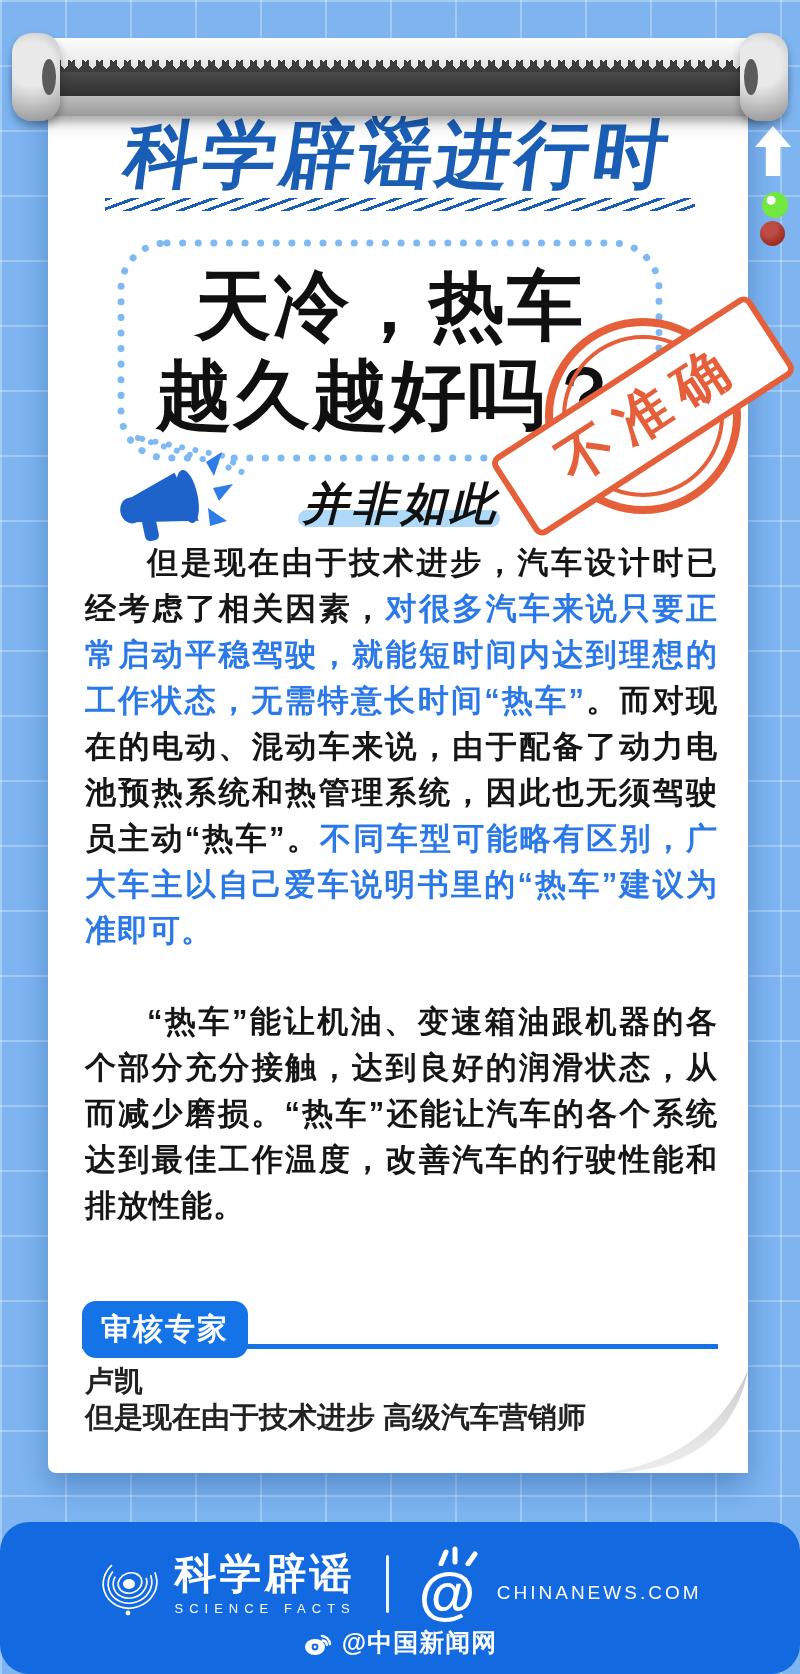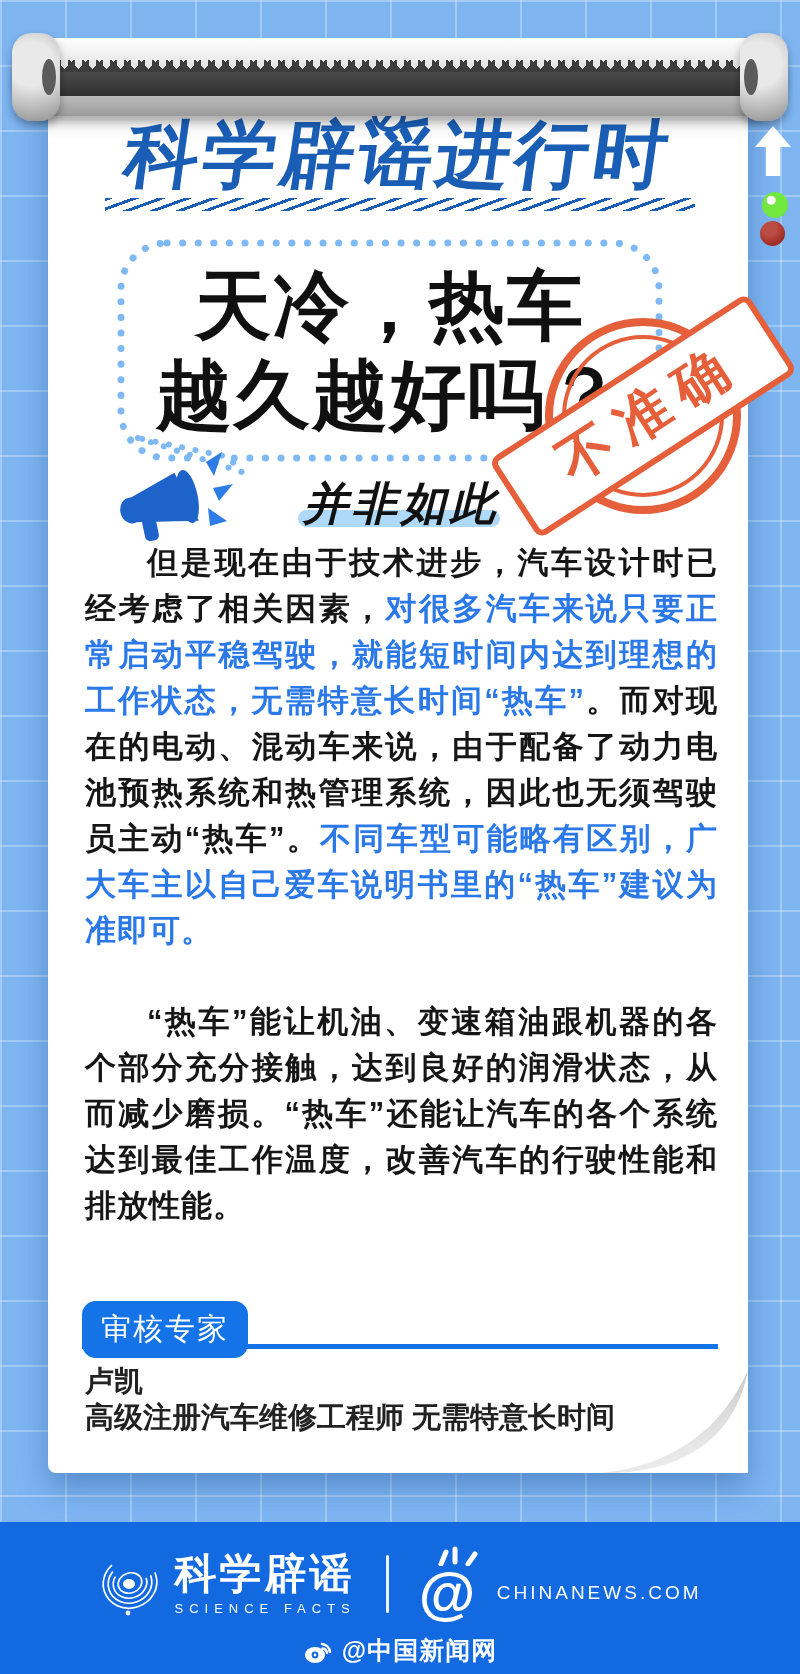--- a/index.html
+++ b/index.html
@@ -93,53 +93,53 @@
   .body-text{position:absolute;left:85px;top:540px;width:633px;z-index:5;}
   .body-text p{
     margin:0;font-size:31px;line-height:46px;font-weight:600;color:#161616;
     text-align:justify;text-indent:2em;letter-spacing:1px;
   }
   .body-text p + p{margin-top:45px;}
   .body-text .blue{color:#2B79E8;}
   
   .expert-badge{
     position:absolute;left:82px;top:1301px;z-index:6;
-    background:#1473E6;color:#fff;font-size:30px;font-weight:400;
+    background:#1473E6;color:#fff;font-size:30px;font-weight:700;
     padding:8px 19px;border-radius:14px;letter-spacing:2px;white-space:nowrap;
   }
   .expert-line{position:absolute;left:82px;top:1344px;width:636px;height:5px;background:#1473E6;z-index:5;}
   .expert-info{position:absolute;left:85px;top:1364px;z-index:5;color:#222;}
   .expert-name{font-size:29px;font-weight:600;line-height:34px;}
   .expert-titles{font-size:29px;font-weight:600;line-height:34px;margin-top:2px;}
   
   .curl{position:absolute;left:600px;top:1368px;z-index:3;}
   
   .up-arrow{
     position:absolute;left:755px;top:126px;width:36px;height:50px;background:#fff;z-index:4;
     clip-path:polygon(50% 0,100% 42%,70% 42%,70% 100%,30% 100%,30% 42%,0 42%);
     filter:drop-shadow(0 3px 3px rgba(0,0,0,.25));
   }
   .dot-green{position:absolute;left:762px;top:192px;width:26px;height:26px;border-radius:50%;z-index:4;
     background:radial-gradient(circle at 35% 32%, #ffffff 0 4px, #70E83E 5px 72%, #47C021 100%);}
   .dot-red{position:absolute;left:760px;top:221px;width:25px;height:25px;border-radius:50%;z-index:4;
     background:radial-gradient(circle at 38% 30%, #bb4d44 0 30%, #9E2A22 72%);}
   
-  .footer{position:absolute;left:0;top:1522px;width:800px;height:152px;background:#1269E0;z-index:6;color:#fff;}
+  .footer{position:absolute;left:0;top:1522px;width:800px;height:152px;background:#1269E0;z-index:6;color:#fff;border-radius:29px;}
   .footer-logos{display:flex;align-items:center;justify-content:center;gap:30px;padding-top:24px;}
   .logo-block{display:flex;align-items:center;gap:12px;}
   .logo-txt{display:flex;flex-direction:column;}
   .logo-cn-left{font-size:42px;font-weight:900;letter-spacing:3px;line-height:1;white-space:nowrap;}
   .logo-en-left{font-size:13px;letter-spacing:6px;margin-top:7px;line-height:1;white-space:nowrap;}
   .logo-cn-right{font-size:45px;font-weight:900;letter-spacing:2px;line-height:1;white-space:nowrap;}
   .logo-en-right{font-size:19px;letter-spacing:3px;margin-top:16px;line-height:1;white-space:nowrap;}
   .footer-divider{width:3px;height:58px;background:rgba(255,255,255,.92);border-radius:2px;}
   .at-wrap{position:relative;width:66px;height:76px;}
   .at-glyph{position:absolute;left:0;bottom:0;font-size:58px;font-weight:900;line-height:1;}
   .at-sparks{position:absolute;left:16px;top:0;}
-  .weibo-row{display:flex;align-items:center;justify-content:center;gap:9px;margin-top:12px;}
+  .weibo-row{display:flex;align-items:center;justify-content:center;gap:9px;margin-top:4px;}
   .weibo-handle{font-size:25px;font-weight:600;letter-spacing:1px;}
 </style>
 </head>
 <body>
 
 <div class="canvas">
 
   <div class="up-arrow"></div>
   <div class="dot-green"></div>
   <div class="dot-red"></div>
@@ -190,21 +190,21 @@
 
   <div class="body-text">
     <p><span>但是现在由于技术进步，汽车设计时已经考虑了相关因素，</span><span class="blue">对很多汽车来说只要正常启动平稳驾驶，就能短时间内达到理想的工作状态，无需特意长时间“热车”</span><span>。而对现在的电动、混动车来说，由于配备了动力电池预热系统和热管理系统，因此也无须驾驶员主动“热车”。</span><span class="blue">不同车型可能略有区别，广大车主以自己爱车说明书里的“热车”建议为准即可。</span></p>
     <p>“热车”能让机油、变速箱油跟机器的各个部分充分接触，达到良好的润滑状态，从而减少磨损。“热车”还能让汽车的各个系统达到最佳工作温度，改善汽车的行驶性能和排放性能。</p>
   </div>
 
   <div class="expert-line"></div>
   <div class="expert-badge">审核专家</div>
   <div class="expert-info">
     <div class="expert-name">卢凯</div>
-    <div class="expert-titles">高级注册汽车维修工程师 无需特意长时间</div>
+    <div class="expert-titles">但是现在由于技术进步 高级汽车营销师</div>
   </div>
 
   <svg class="curl" width="148" height="105" viewBox="0 0 148 105">
     <defs>
       <linearGradient id="curlg" x1="0" y1="0" x2="0.4" y2="1">
         <stop offset="0" stop-color="#b5b5b5"></stop>
         <stop offset="1" stop-color="#efefef"></stop>
       </linearGradient>
     </defs>
     <path d="M0 105 C 70 99 122 62 148 2 L 148 105 Z" fill="#ffffff"></path>

